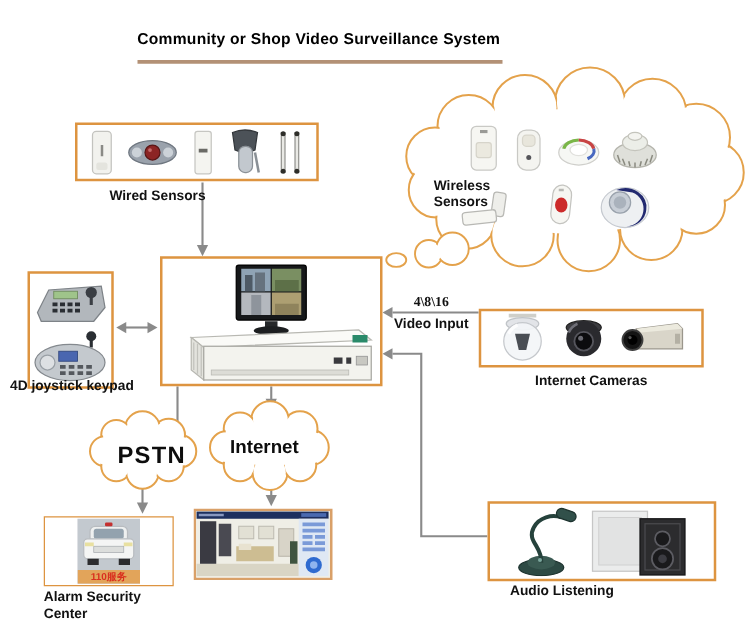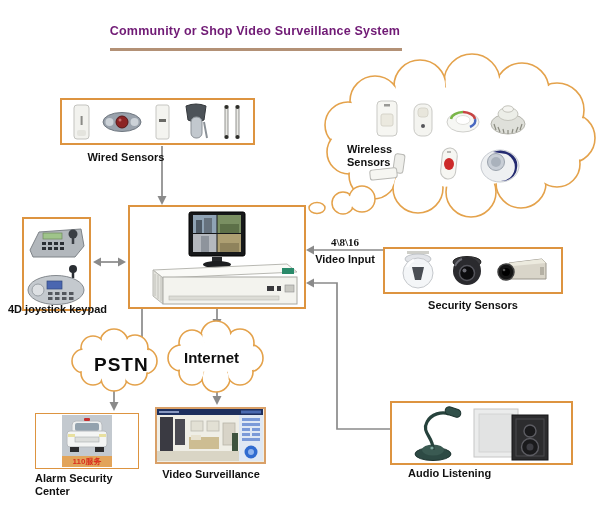--- a/index.html
+++ b/index.html
@@ -3,21 +3,21 @@
 <meta charset="utf-8">
 <style>
   html,body{margin:0;padding:0;background:#fff;}
   .canvas{
     position:relative;width:600px;height:509px;background:#ffffff;
     font-family:"Liberation Sans",sans-serif;color:#111;overflow:hidden;
   }
   .abs{position:absolute;}
   .title{
     position:absolute;left:95px;top:24px;width:320px;text-align:center;
-    font-size:12.5px;font-weight:bold;letter-spacing:.2px;color:#701a75;
+    font-size:12.5px;font-weight:bold;letter-spacing:.2px;color:#000000;
   }
   .title-rule{position:absolute;left:110px;top:48px;width:292px;height:3px;background:#b39176;}
   .node-box{position:absolute;background:#fff;border:2px solid #dd9440;box-sizing:border-box;
     display:flex;align-items:center;justify-content:space-around;}
   .lbl{position:absolute;font-weight:bold;font-size:11px;line-height:13px;color:#111;}
   .center{text-align:center;}
   .cloud-text{position:absolute;font-weight:bold;color:#0d0d0d;}
   svg{display:block;}
   .overlay{position:absolute;left:0;top:0;}
   .photo{position:relative;width:50px;height:52px;overflow:hidden;}
@@ -326,21 +326,21 @@
     </svg>
     <svg width="52" height="32" viewBox="0 0 52 32">
       <polygon points="13,8 46,4 50,8 50,24 13,24" fill="#d9d5c9" stroke="#9a968c"></polygon>
       <polygon points="13,8 46,4 50,8 17,11" fill="#eceade"></polygon>
       <circle cx="10" cy="17" r="8" fill="#141414" stroke="#3e3e3e" stroke-width="1.5"></circle>
       <circle cx="10" cy="17" r="4" fill="#000"></circle>
       <circle cx="8" cy="15" r="1.3" fill="#555"></circle>
       <rect x="44" y="12" width="4" height="8" fill="#b4b0a4"></rect>
     </svg>
   </div>
-  <div class="lbl center" style="left:383px;top:299px;width:180px;">Security Sensors</div>
+  <div class="lbl center" style="left:383px;top:299px;width:180px;">Internet Cameras</div>
 
   <div class="node-box" style="left:35px;top:413px;width:104px;height:56px;padding:0;gap:0;border-width:1.5px;flex-direction:column;">
     <div class="photo" style="background:#c8ccd2;">
       <svg width="50" height="41" viewBox="0 0 50 41">
         <rect x="0" y="0" width="50" height="41" fill="#c3c9cf"></rect>
         <rect x="10" y="6" width="30" height="13" rx="4" fill="#eef0f0" stroke="#b8bcc0"></rect>
         <rect x="13" y="8" width="24" height="8" rx="2" fill="#93a2ae"></rect>
         <rect x="22" y="3" width="6" height="3" rx="1" fill="#c43030"></rect>
         <rect x="5" y="16" width="40" height="16" rx="3" fill="#f4f5f4" stroke="#b8bcc0"></rect>
         <rect x="13" y="22" width="24" height="5" fill="#dcdedc" stroke="#a8acb0" stroke-width="0.6"></rect>
@@ -381,21 +381,20 @@
             <rect x="95" y="19" width="8" height="3"></rect>
           <rect x="85" y="24" width="8" height="3"></rect>
             <rect x="95" y="24" width="8" height="3"></rect>
           <rect x="85" y="29" width="18" height="3"></rect>
         </g>
         <circle cx="94" cy="43" r="6.5" fill="#2f6bd0"></circle>
         <circle cx="94" cy="43" r="3" fill="#8fb4ee"></circle>
       </svg>
     </div>
   </div>
-  <div class="lbl center" style="left:152px;top:468px;width:118px;">Video Surveillance</div>
 
   <div class="node-box" style="left:390px;top:401px;width:183px;height:64px;padding:0 14px;">
     <svg width="58" height="56" viewBox="0 0 58 56">
       <ellipse cx="24" cy="49" rx="18" ry="6.5" fill="#2d4a44" stroke="#1d332f"></ellipse>
       <ellipse cx="24" cy="45" rx="11" ry="5.5" fill="#3a5a52"></ellipse>
       <path d="M24,45 C25,32 12,28 18,17 C22,9 33,6 40,9" fill="none" stroke="#26423c" stroke-width="3.2"></path>
       <rect x="36" y="3" width="16" height="8" rx="4" fill="#31504a" stroke="#1d332f" transform="rotate(18 44 7)"></rect>
       <circle cx="23" cy="43" r="1.6" fill="#7da79e"></circle>
     </svg>
     <svg width="82" height="56" viewBox="0 0 82 56">

